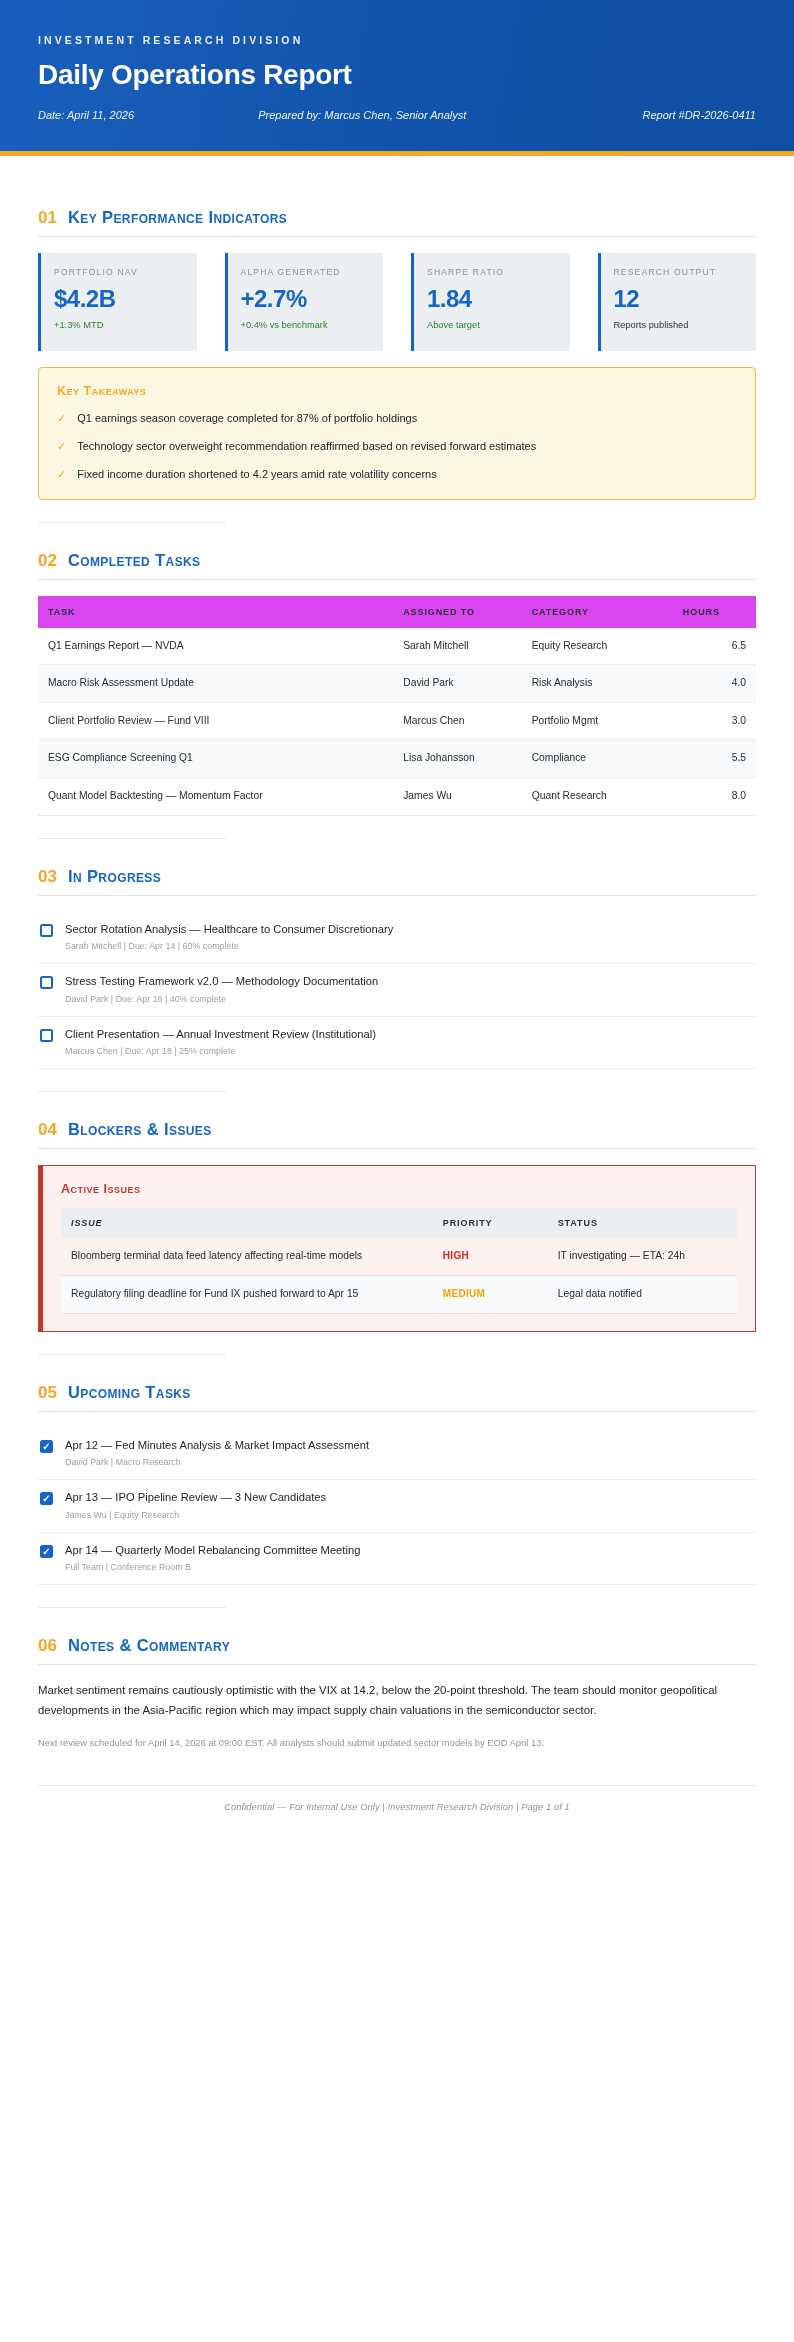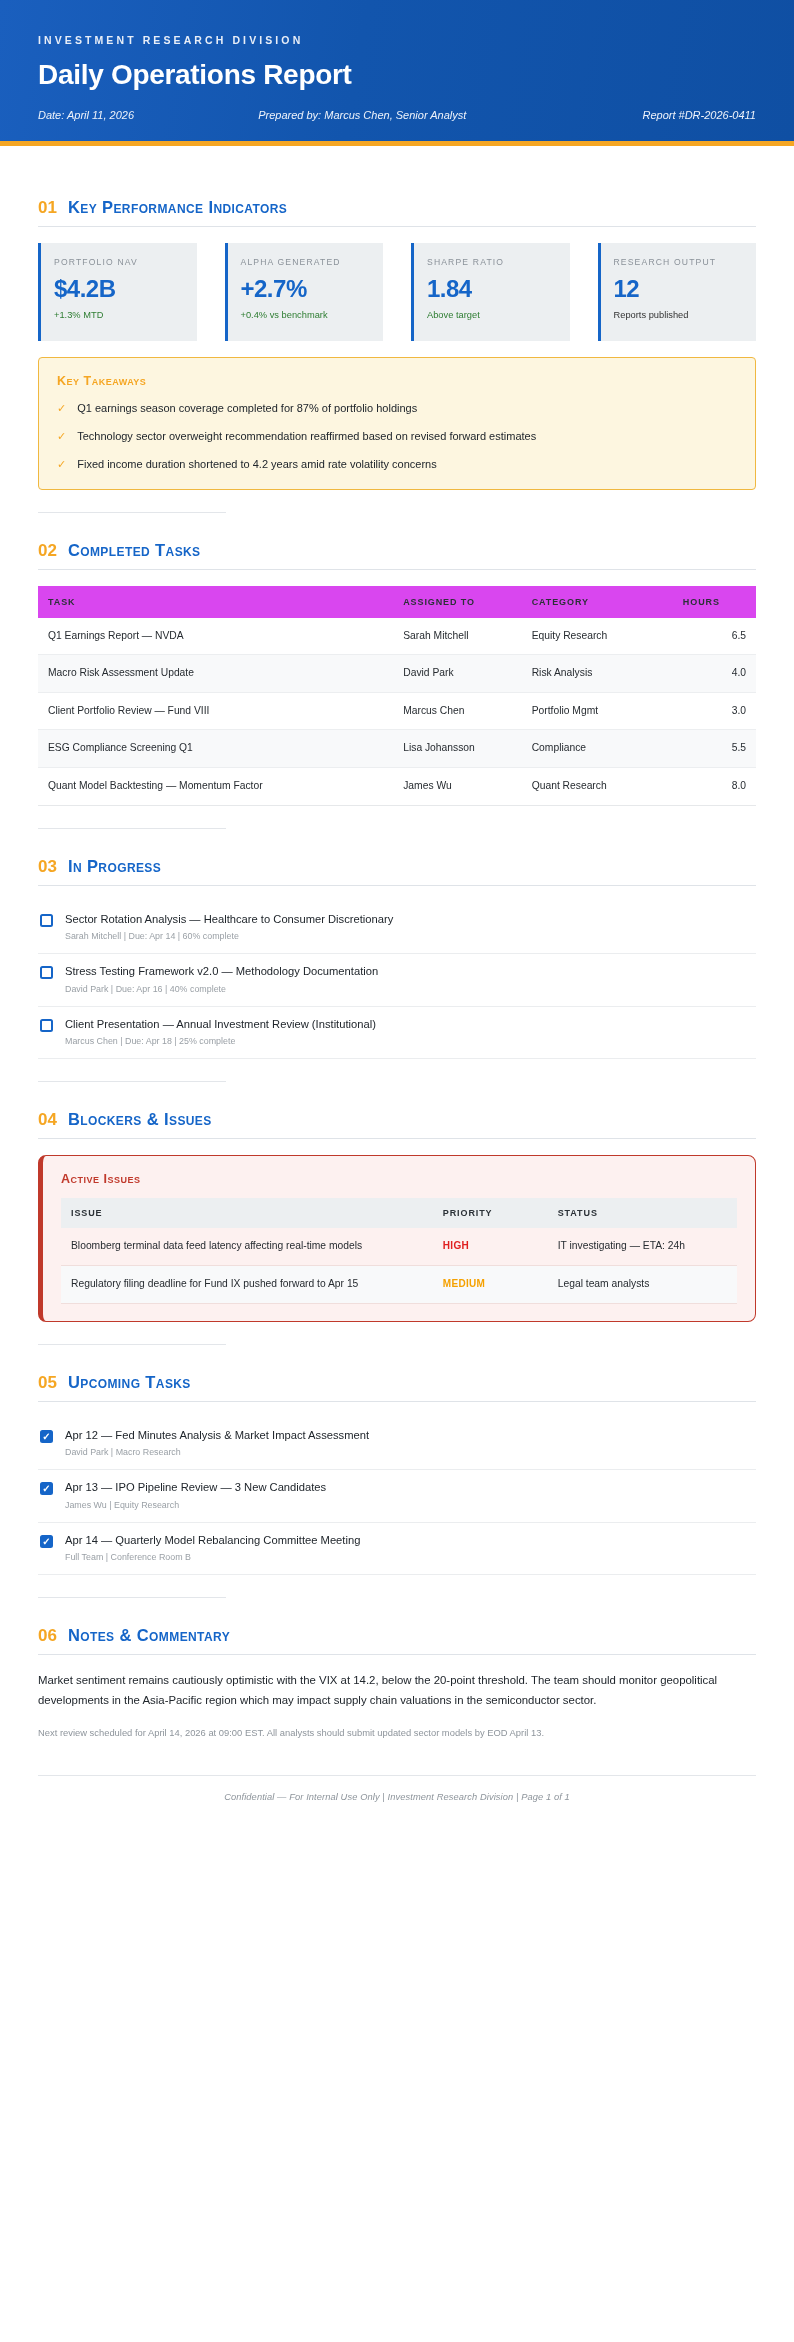--- a/index.html
+++ b/index.html
@@ -16,21 +16,21 @@
     width: 794px;
     min-height: 2342px;
     background: #ffffff;
     position: relative;
   }
 
   
   .doc-header {
     background: linear-gradient(100deg, #1a5fbe 0%, #1255ad 45%, #0f4fa3 100%);
     border-bottom: 5px solid #f5a623;
-    padding: 34px 38px 20px 38px;
+    padding: 34px 38px 30px 38px;
     color: #ffffff;
   }
   .eyebrow {
     font-size: 10.5px;
     letter-spacing: 3.1px;
     font-weight: 600;
     color: #e8eef8;
     text-transform: uppercase;
     margin-bottom: 13px;
   }
@@ -225,21 +225,21 @@
     font-size: 8.9px;
     color: #9aa0a6;
     line-height: 1.45;
   }
 
   
   .issues-box {
     background: #fdf1f0;
     border: 1px solid #c0392b;
     border-left: 5px solid #c0392b;
-    border-radius: 8px;
+    border-radius: 0;
     padding: 16px 18px 17px 18px;
     margin-top: 14px;
   }
   .issues-title {
     font-size: 12.5px;
     font-weight: 700;
     color: #c0392b;
     font-variant: small-caps;
     letter-spacing: 0.5px;
     margin-bottom: 12px;
@@ -256,21 +256,21 @@
     padding: 10px 10px;
   }
   .itable tbody td {
     padding: 11px 10px;
     color: #262b30;
     border-bottom: 1px solid #f0dedc;
     vertical-align: middle;
     line-height: 1.42;
   }
   .itable tbody tr:nth-child(even) td { background: #f8f9fa; }
-  .icol-issue  { width: 55%; }
+  .icol-issue  { width: 55%; font-style: italic; }
   .icol-prio   { width: 17%; }
   .icol-status { width: 28%; }
   .prio {
     font-weight: 700;
     font-size: 10px;
     letter-spacing: 0.3px;
   }
   .prio-high   { color: #e02020; }
   .prio-medium { color: #f5a100; }
 
@@ -474,21 +474,21 @@
           </thead>
           <tbody>
             <tr>
               <td>Bloomberg terminal data feed latency affecting real-time models</td>
               <td><span class="prio prio-high">HIGH</span></td>
               <td>IT investigating — ETA: 24h</td>
             </tr>
             <tr>
               <td>Regulatory filing deadline for Fund IX pushed forward to Apr 15</td>
               <td><span class="prio prio-medium">MEDIUM</span></td>
-              <td>Legal team analysts</td>
+              <td>Legal data notified</td>
             </tr>
           </tbody>
         </table>
       </div>
 
       <hr class="section-sep">
     </div>
 
     <div class="section">
       <div class="section-head">

